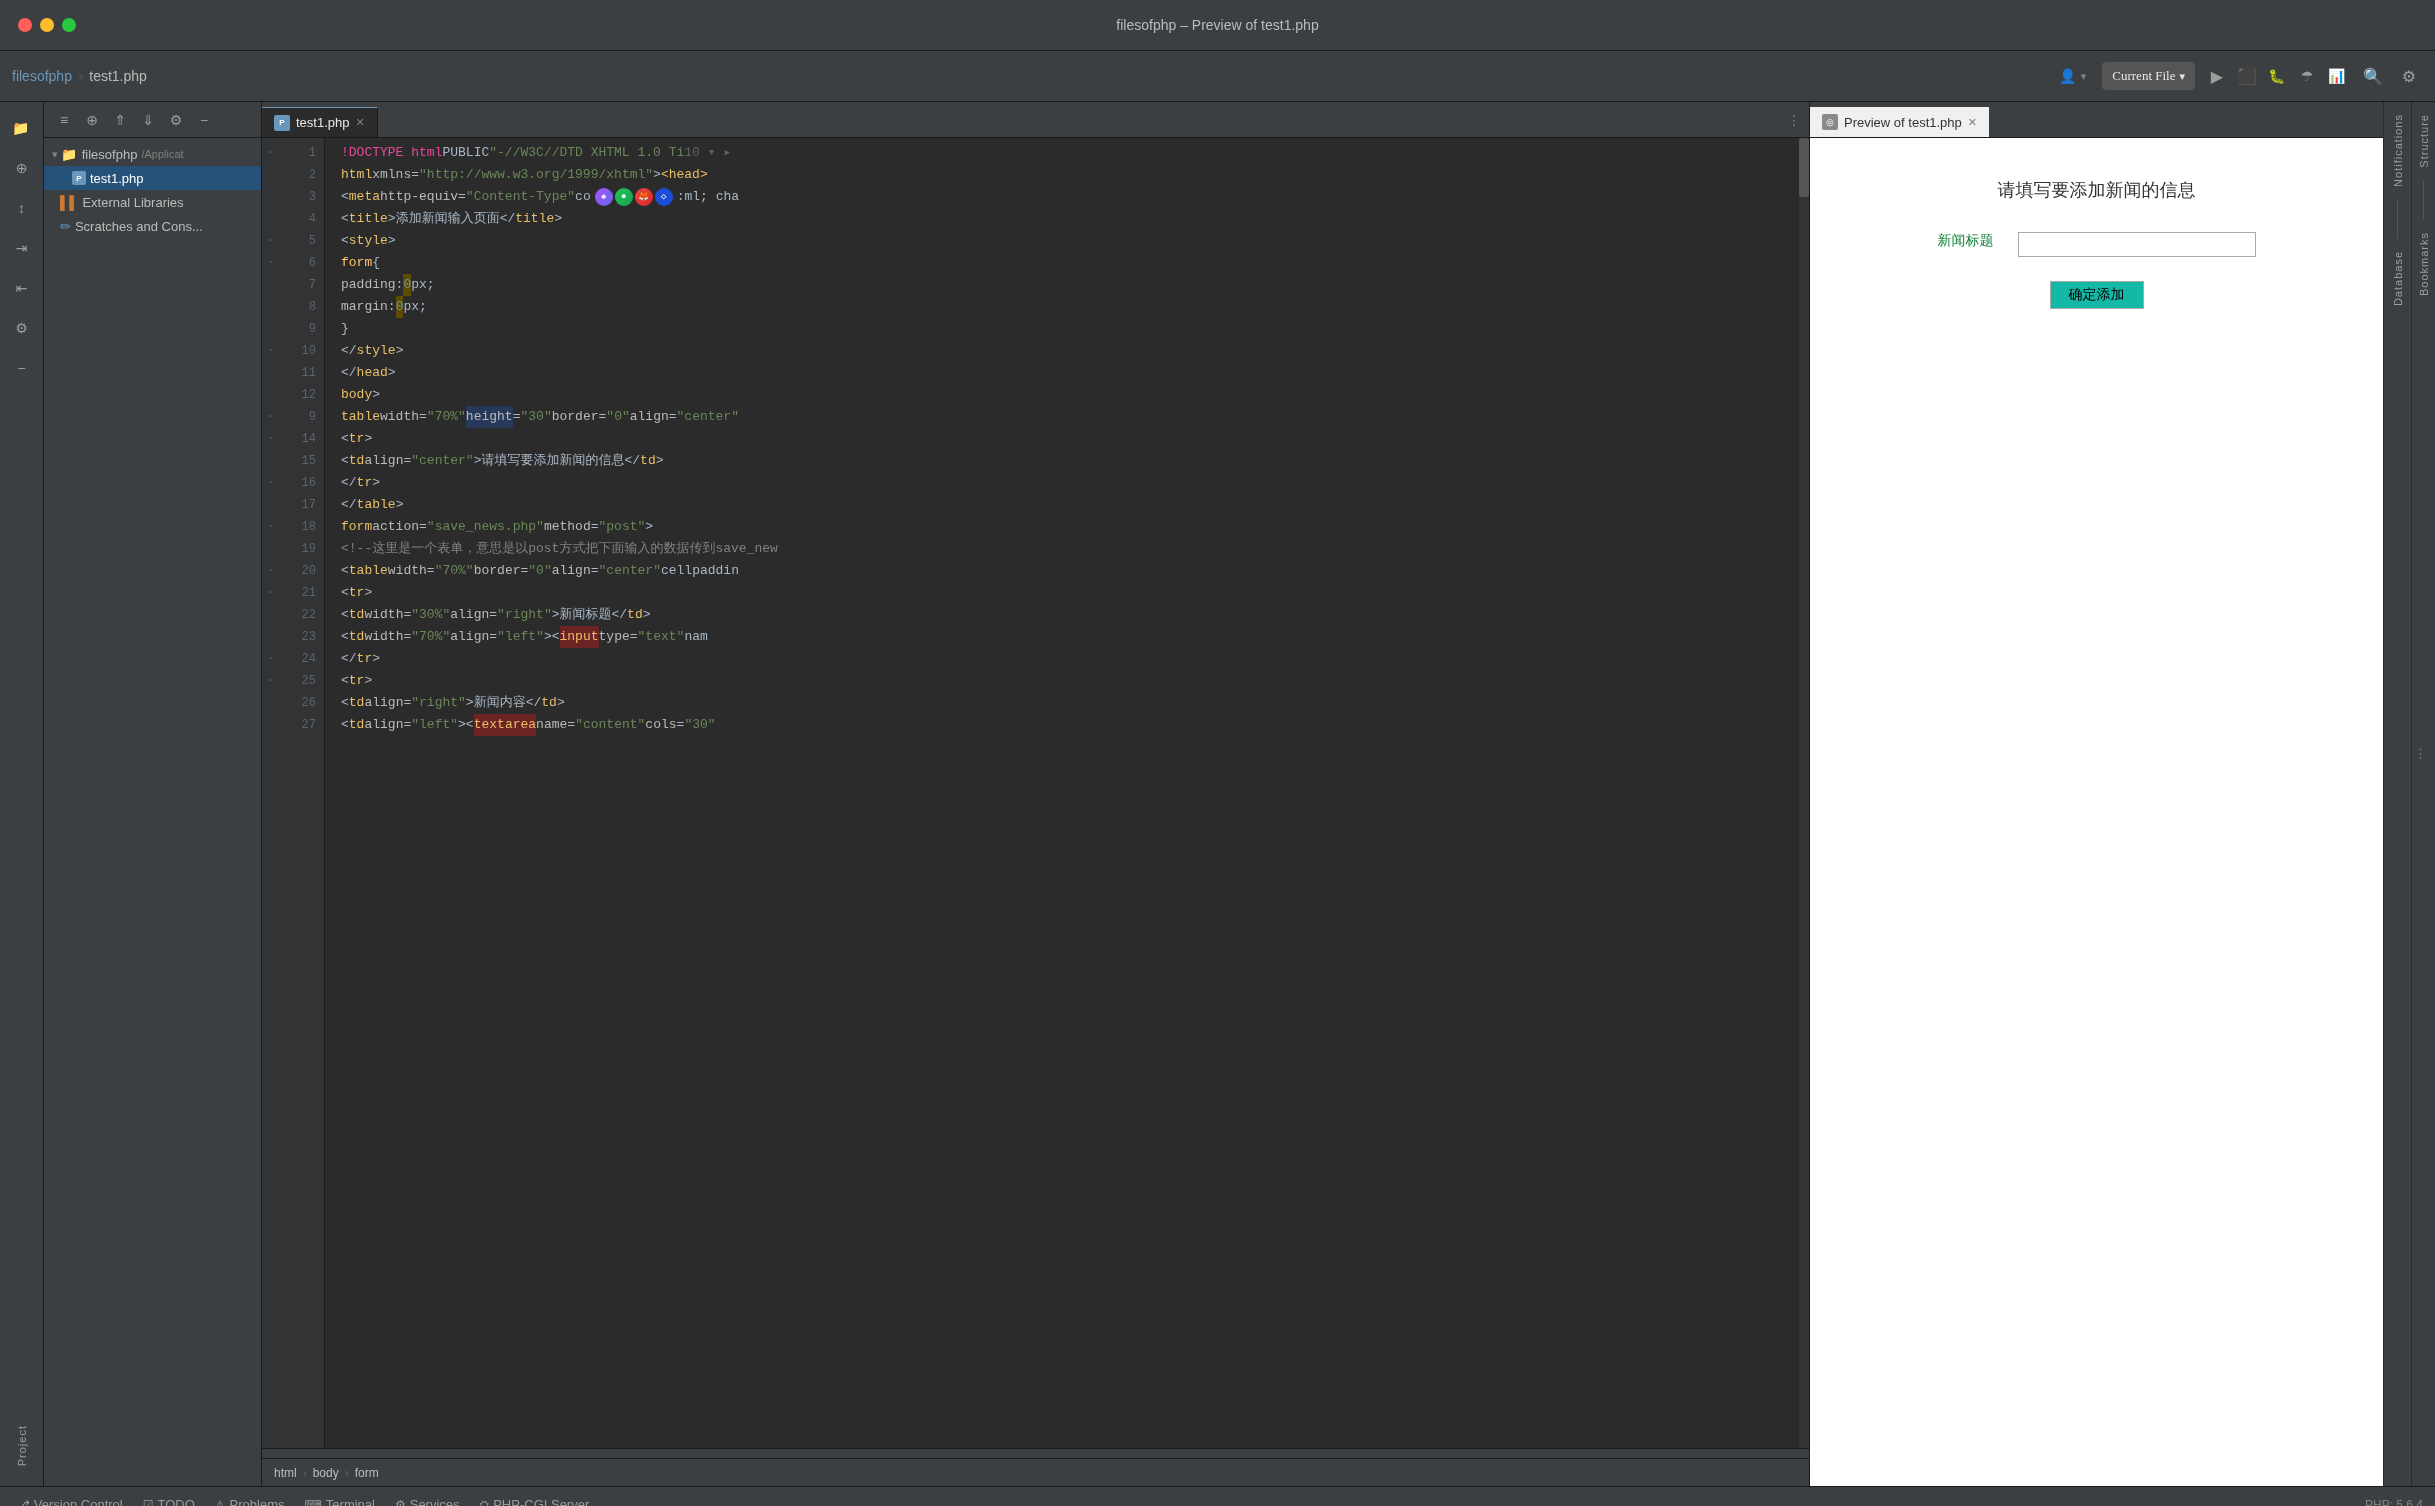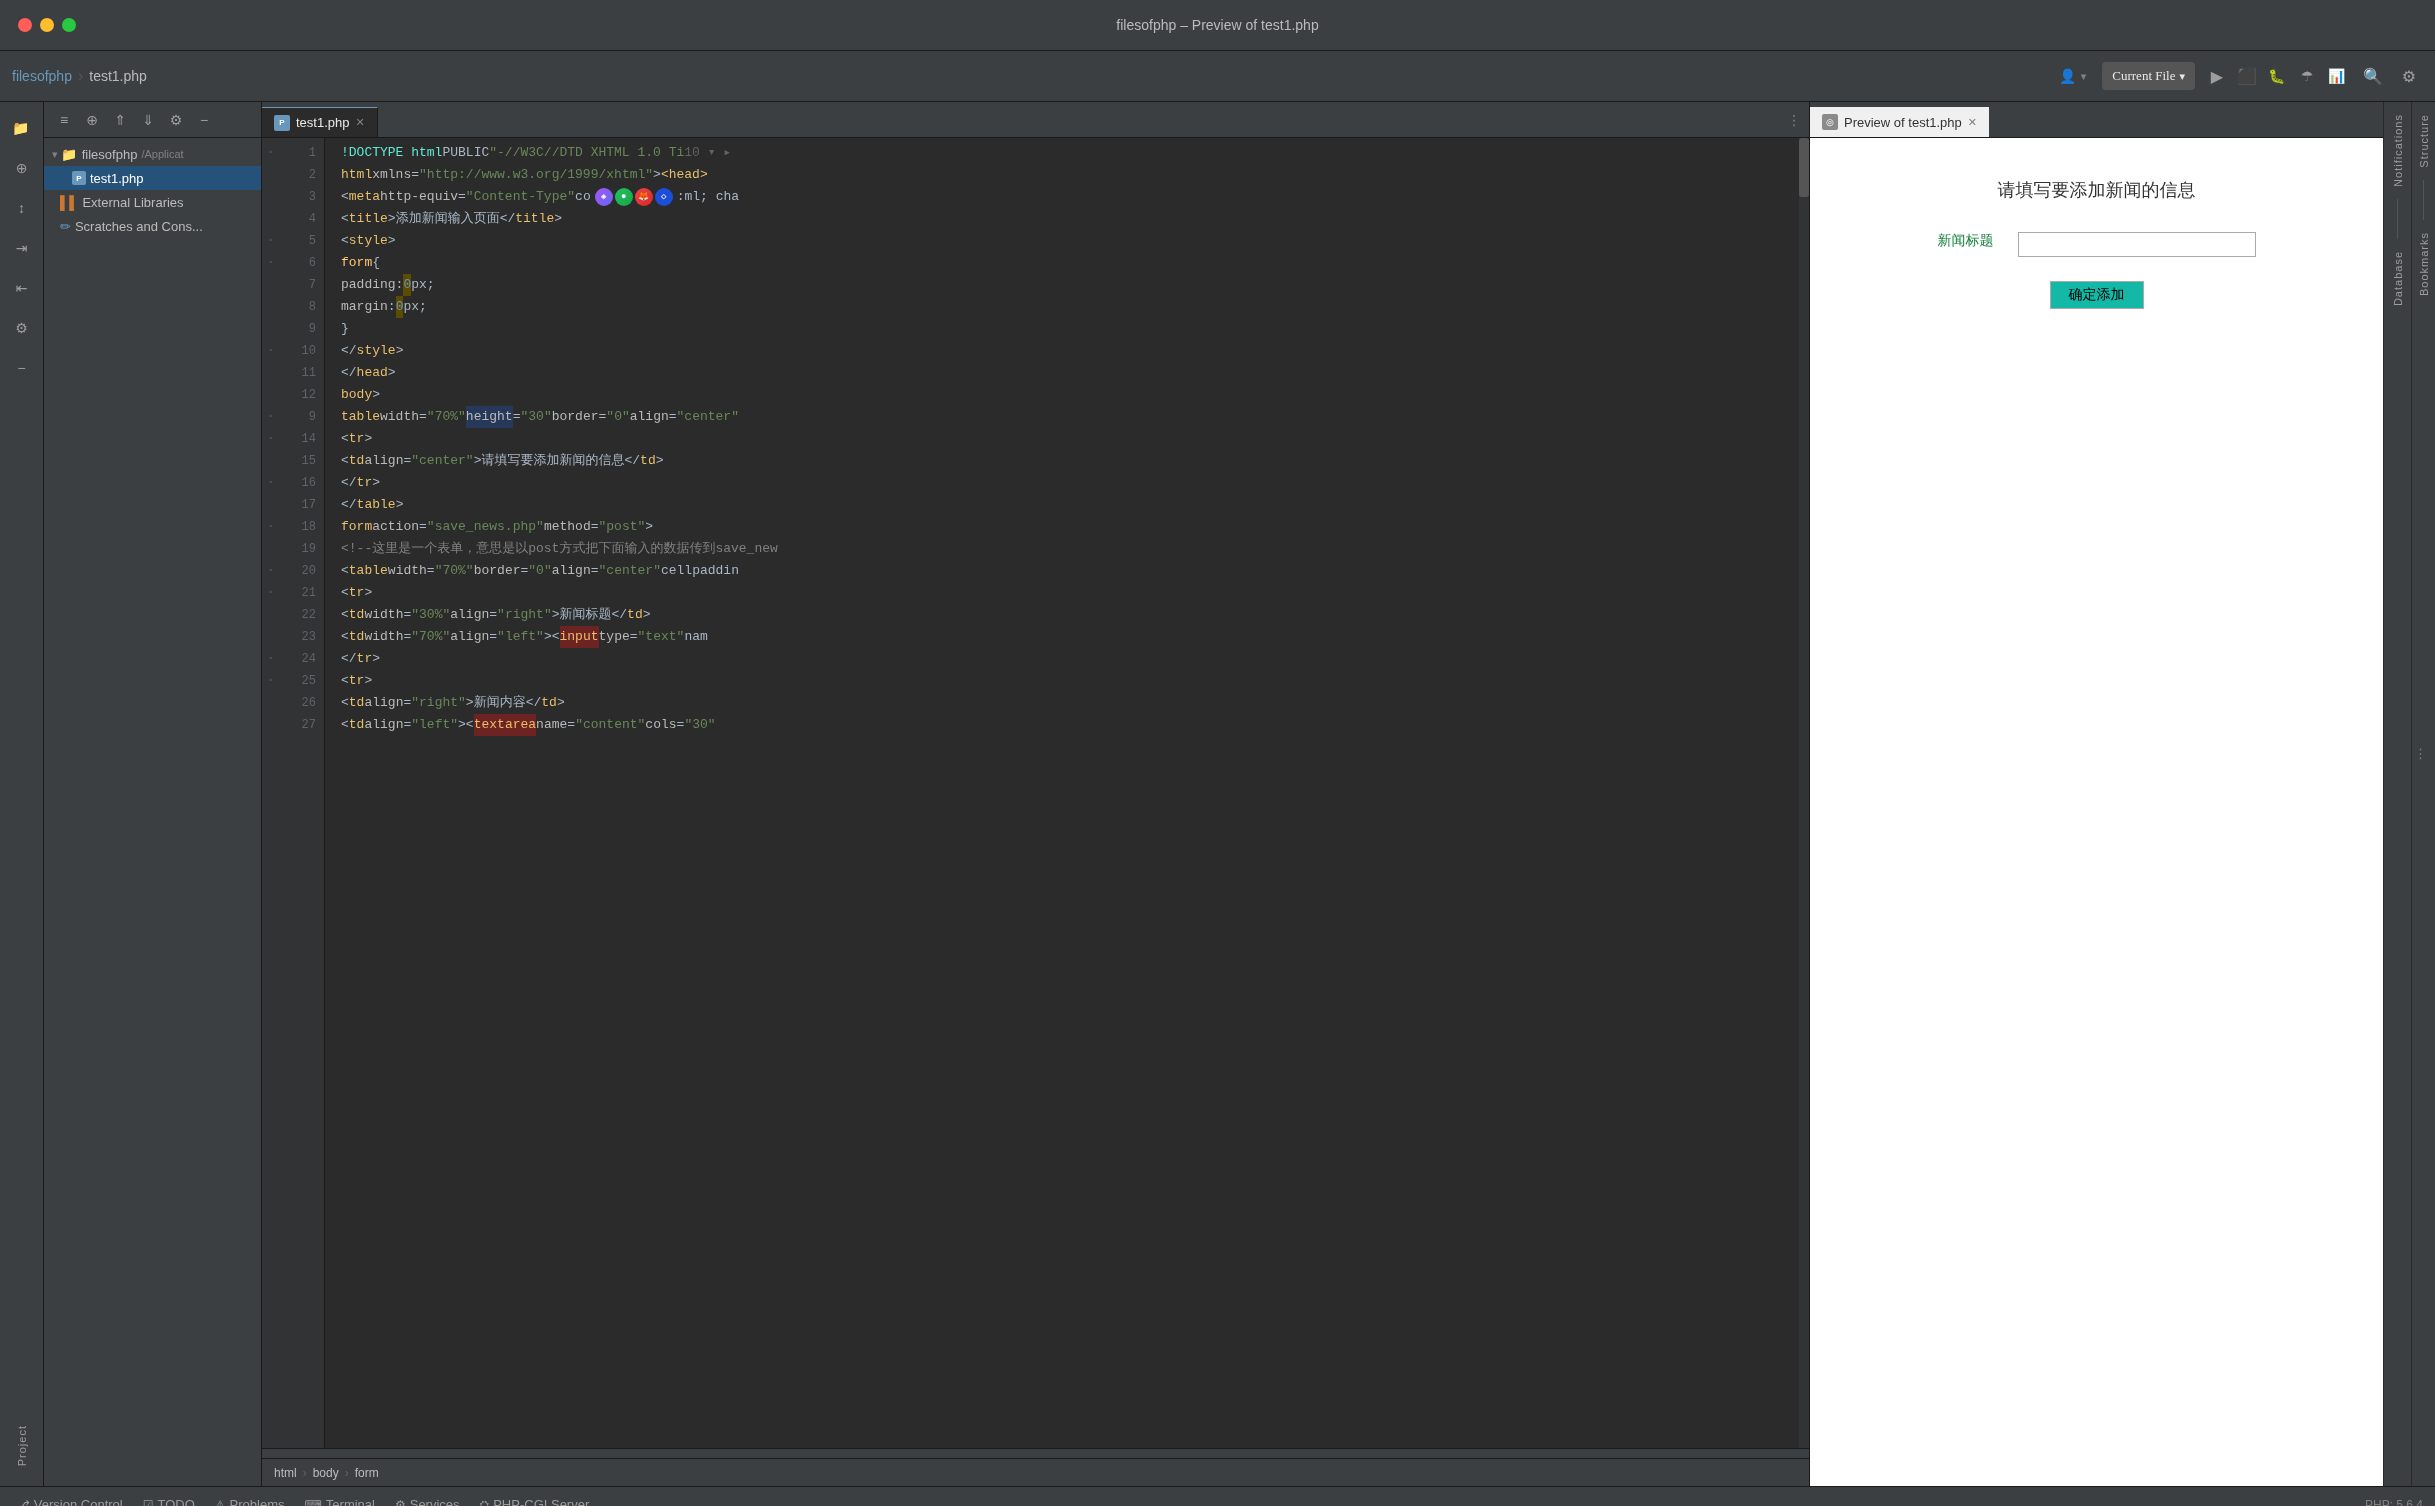--- a/index.html
+++ b/index.html
@@ -217,21 +217,21 @@
     }
     .code-line {
       height: 22px;
       display: flex;
       align-items: center;
       padding-left: 16px;
       white-space: nowrap;
     }
 
     
-    .kw { color: #5eead4; text-align: right; }
+    .kw { color: #ec4899; text-align: right; }
     .str { color: #6a8759; }
     .tag { color: #e8bf6a; }
     .attr { color: #bababa; }
     .cmt { color: #808080; }
     .fn { color: #ffc66d; }
     .num { color: #6897bb; }
     .hl-yellow { background: #5d4c00; }
     .hl-blue { background: #26395a; }
     .hl-red { background: #6e2323; }
 

